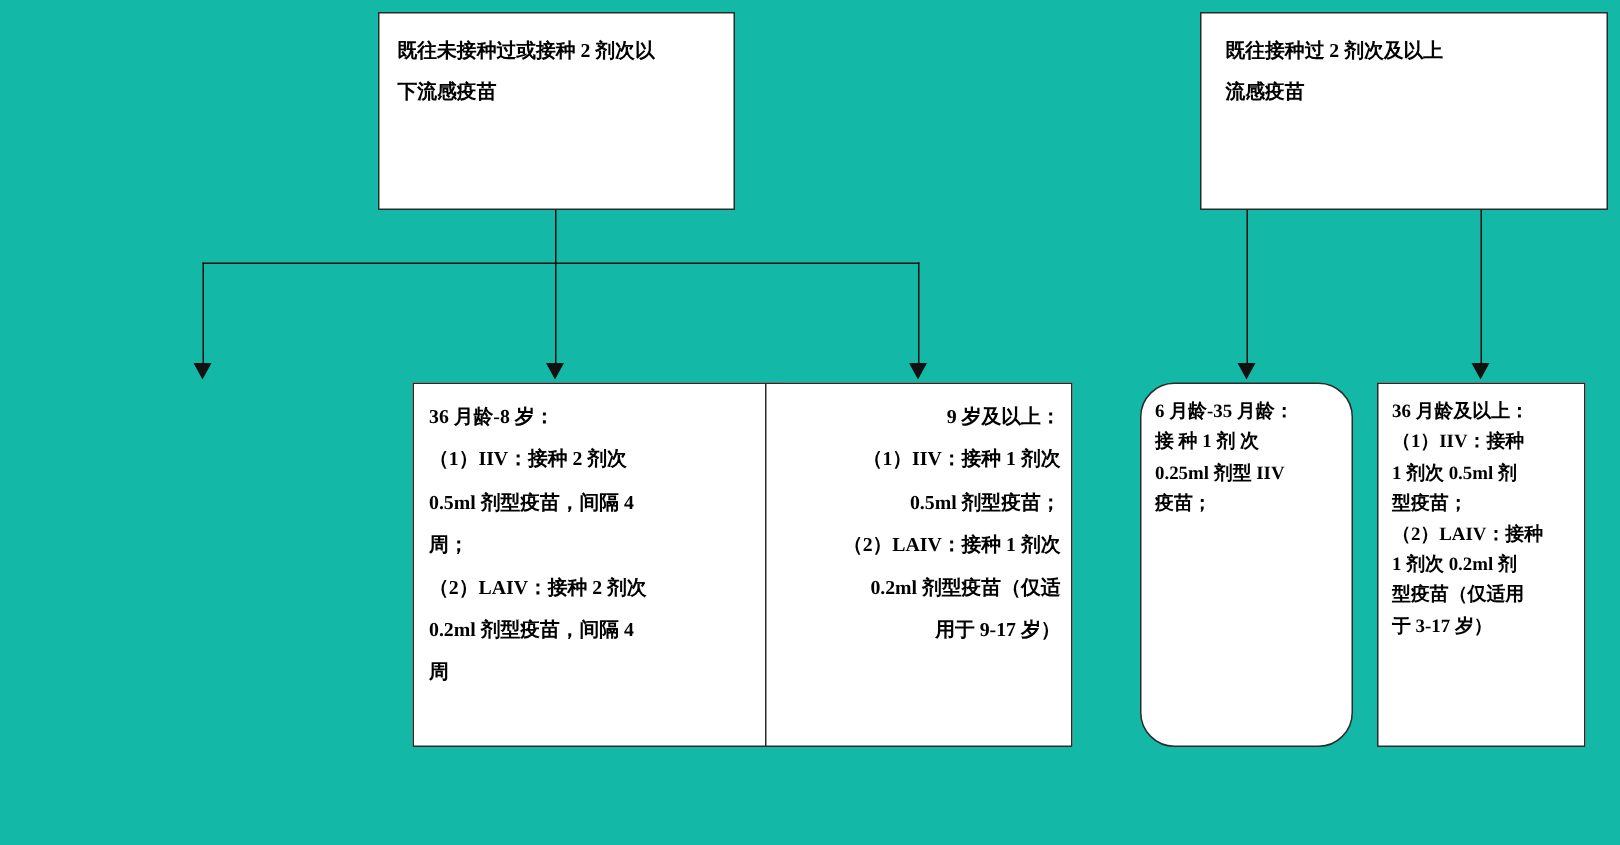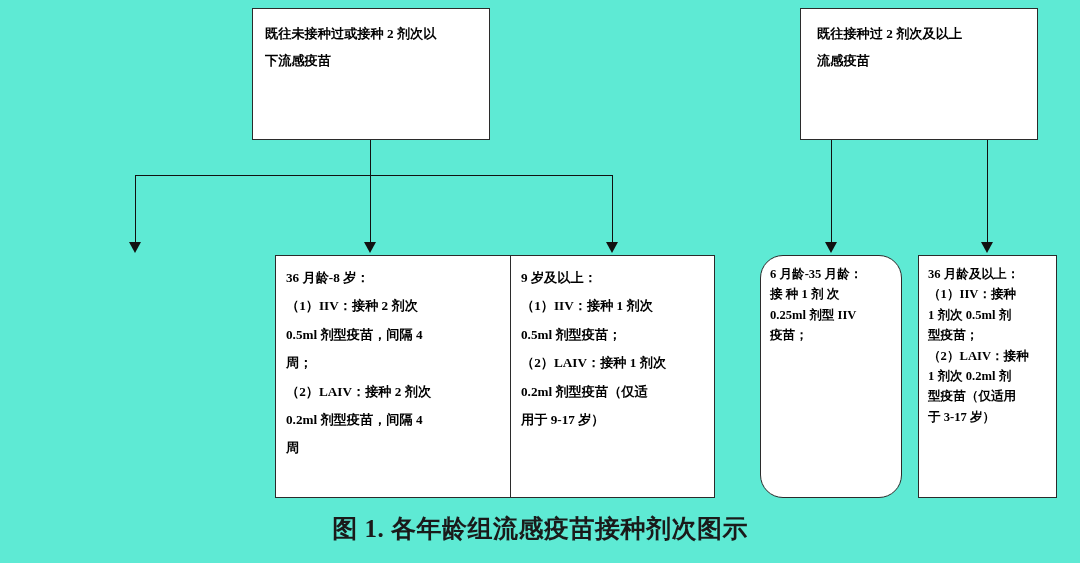--- a/index.html
+++ b/index.html
@@ -4,21 +4,21 @@
 <style>
   html, body {
     margin: 0;
     padding: 0;
     background: #ffffff;
   }
   #page {
     position: relative;
     width: 1080px;
     height: 563px;
-    background: #5eead4;
+    background: #14b8a6;
     overflow: hidden;
     font-family: "Liberation Serif", "DejaVu Serif", serif;
   }
   .box {
     position: absolute;
     box-sizing: border-box;
     border: 1.6px solid #2b2b2b;
     background: #ffffff;
     color: #000000;
   }
@@ -31,36 +31,36 @@
   }
   
   #top-box-unvaccinated {
     left: 252px; top: 8px; width: 238px; height: 132px;
   }
   #top-box-unvaccinated .box-text {
     position: absolute;
     left: 12px; top: 11px; right: 9px;
   }
   #top-box-vaccinated {
-    left: 800px; top: 8px; width: 238px; height: 132px;
+    left: 800px; top: 8px; width: 272px; height: 132px;
   }
   #top-box-vaccinated .box-text {
     position: absolute;
     left: 16px; top: 11px; right: 9px;
   }
   
   #leaf-box-0 { left: 30px;  top: 255px; width: 220px; height: 243px; }
   #leaf-box-1 { left: 275px; top: 255px; width: 247px; height: 243px; }
   #leaf-box-2 { left: 510px; top: 255px; width: 205px; height: 243px; }
   #leaf-box-3 { left: 760px; top: 255px; width: 142px; height: 243px; border-radius: 23px; }
   #leaf-box-4 { left: 918px; top: 255px; width: 139px; height: 243px; }
 
   #leaf-box-0 .box-text { position: absolute; left: 10px; top: 8px; right: 8px; line-height: 2.15; }
   #leaf-box-1 .box-text { position: absolute; left: 10px; top: 8px; right: 7px; line-height: 2.15; }
-  #leaf-box-2 .box-text { position: absolute; left: 10px; top: 8px; right: 7px; line-height: 2.15; }
+  #leaf-box-2 .box-text { position: absolute; left: 10px; top: 8px; right: 7px; line-height: 2.15; text-align: right; }
   #leaf-box-3 .box-text { position: absolute; left: 9px;  top: 8px; right: 6px; line-height: 1.62; font-size: 12.6px; }
   #leaf-box-4 .box-text { position: absolute; left: 9px;  top: 8px; right: 6px; line-height: 1.62; font-size: 12.6px; }
 
   
   .conn-v {
     position: absolute;
     width: 0;
     border-left: 1.8px solid #111111;
   }
   .conn-h {
@@ -164,15 +164,14 @@
     <div class="box-text">36 月龄及以上：
 （1）IIV：接种
 1 剂次 0.5ml 剂
 型疫苗；
 （2）LAIV：接种
 1 剂次 0.2ml 剂
 型疫苗（仅适用
 于 3-17 岁）</div>
   </div>
 
-  <div id="figure-caption">图 1. 各年龄组流感疫苗接种剂次图示</div>
 
 </div>
 
 </body></html>

